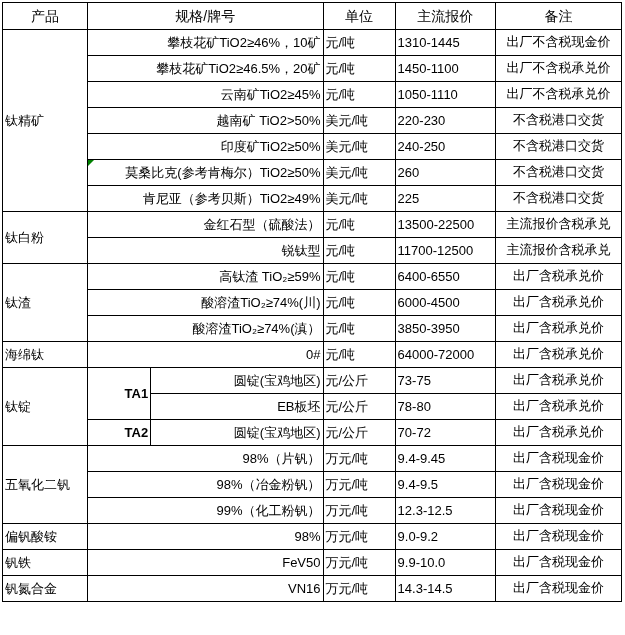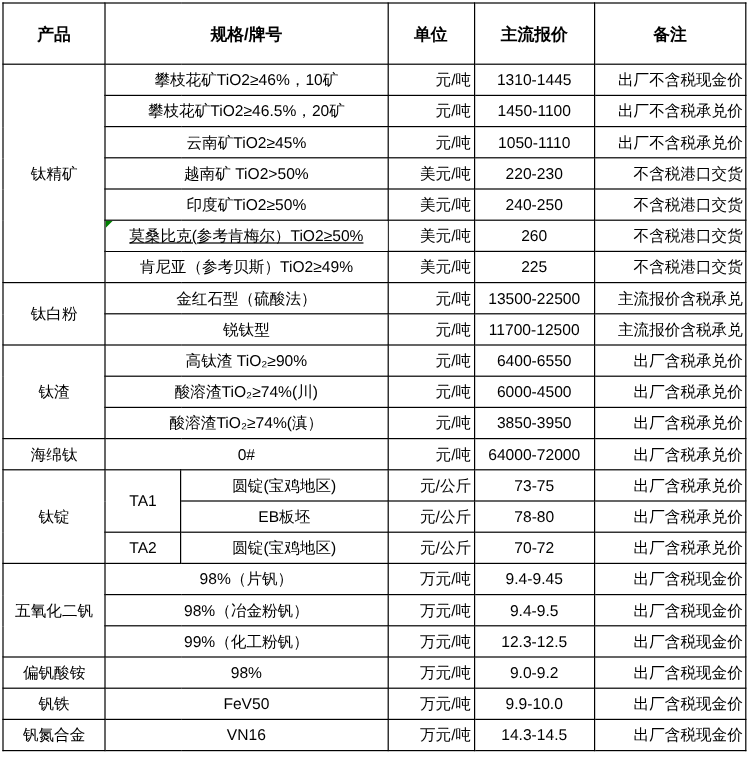--- a/index.html
+++ b/index.html
@@ -24,35 +24,35 @@
     font-size: 13px;
     line-height: 25px;
     white-space: nowrap;
     overflow: hidden;
     vertical-align: middle;
     background: #ffffff;
   }
   .price-table th {
     height: 26px;
     font-size: 14px;
-    font-weight: bold;
+    font-weight: normal;
     text-align: center;
-    padding: 12px;
+    padding: 0;
   }
   .c-prod {
-    text-align: center;
+    text-align: left;
     padding: 0 1px;
     font-size: 13.5px;
   }
-  .c-spec  { text-align: center; font-size: 12.5px; }
-  .c-grade { text-align: center; }
-  .c-unit  { text-align: right; }
-  .c-price { text-align: center; padding-left: 4px; }
-  .c-note  { text-align: right; }
-  .flag-cell { position: relative; text-decoration: underline; }
+  .c-spec  { text-align: right; font-size: 12.5px; }
+  .c-grade { text-align: right; font-weight: bold; }
+  .c-unit  { text-align: left; }
+  .c-price { text-align: left; padding-left: 4px; }
+  .c-note  { text-align: center; font-family: Liberation Mono, monospace; }
+  .flag-cell { position: relative; }
   .flag {
     position: absolute;
     top: 0;
     left: 0;
     width: 0;
     height: 0;
     border-top: 6px solid #008000;
     border-right: 6px solid transparent;
   }
 </style>
@@ -133,21 +133,21 @@
   </tr>
   <tr>
     <td class="c-spec" colspan="2">锐钛型</td>
     <td class="c-unit">元/吨</td>
     <td class="c-price">11700-12500</td>
     <td class="c-note">主流报价含税承兑</td>
   </tr>
 
   <tr>
     <td class="c-prod" rowspan="3">钛渣</td>
-    <td class="c-spec" colspan="2">高钛渣 TiO₂≥90%</td>
+    <td class="c-spec" colspan="2">高钛渣 TiO₂≥59%</td>
     <td class="c-unit">元/吨</td>
     <td class="c-price">6400-6550</td>
     <td class="c-note">出厂含税承兑价</td>
   </tr>
   <tr>
     <td class="c-spec" colspan="2">酸溶渣TiO₂≥74%(川)</td>
     <td class="c-unit">元/吨</td>
     <td class="c-price">6000-4500</td>
     <td class="c-note">出厂含税承兑价</td>
   </tr>

